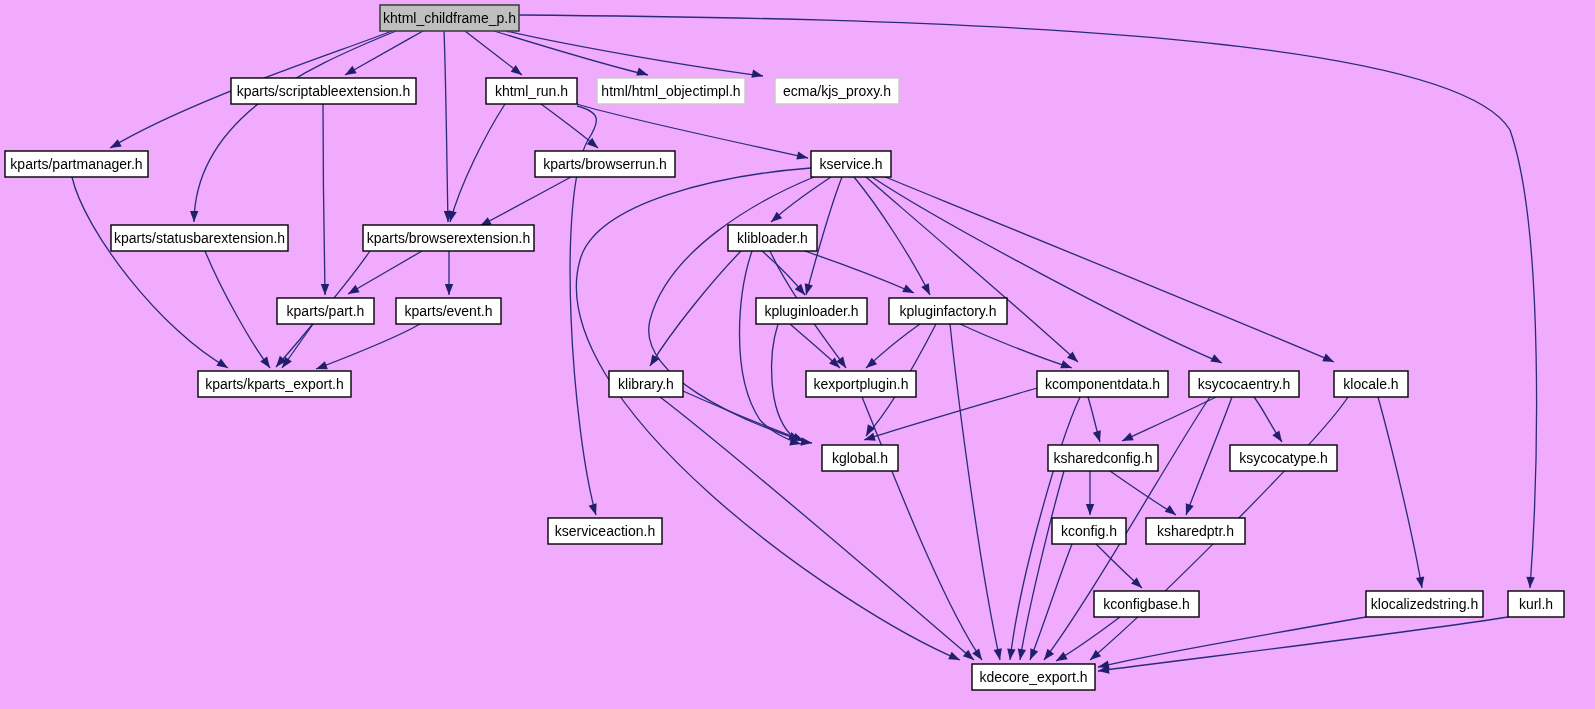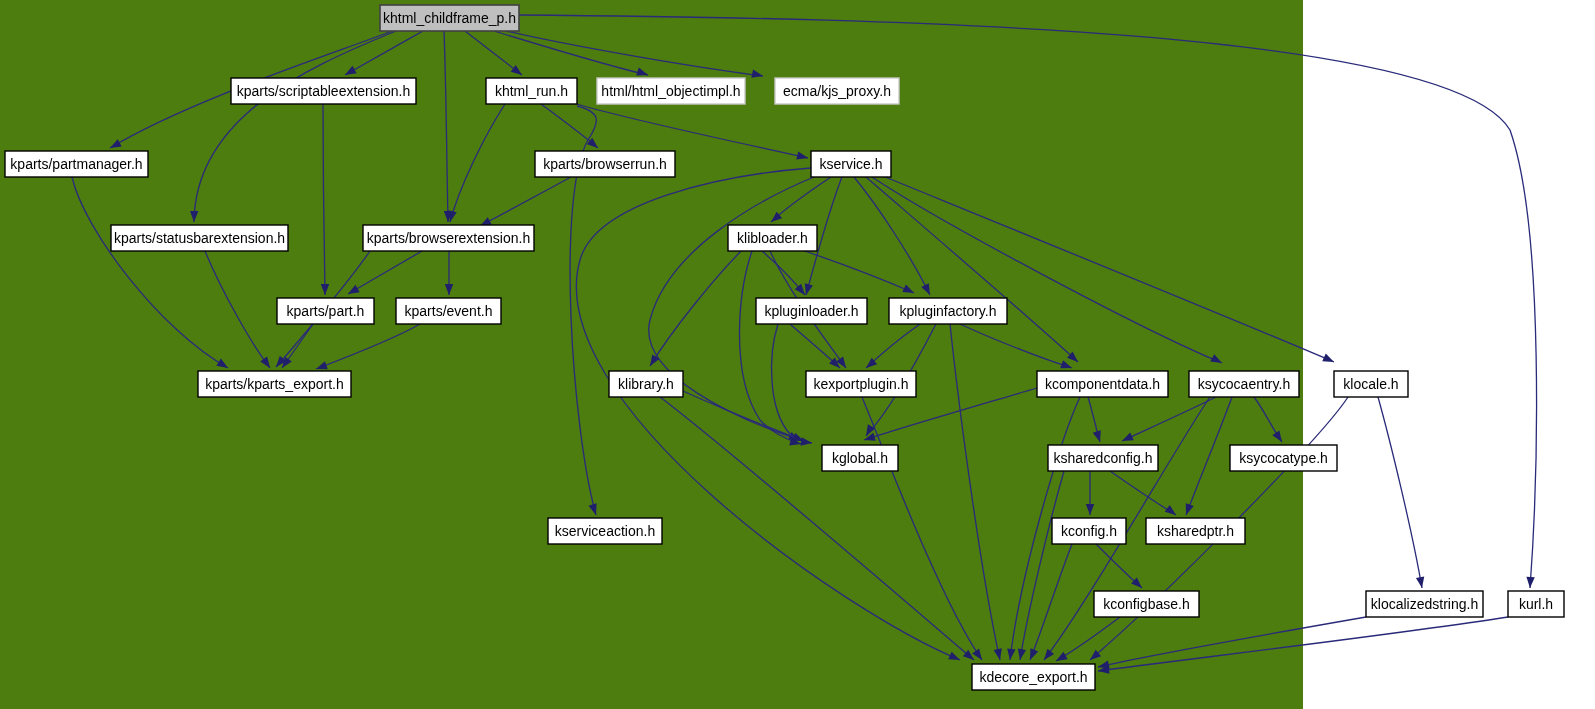--- a/index.html
+++ b/index.html
@@ -2,23 +2,23 @@
 <html><head>
 <meta charset="utf-8">
 <style>
   html, body {
     margin: 0;
     padding: 0;
     background: #ffffff;
   }
   #graph-root {
     position: relative;
-    width: 1303px;
+    width: 1595px;
     height: 709px;
-    background: #4d7c0f;
+    background: #f0abfc;
     font-family: "Liberation Sans", sans-serif;
   }
   svg#graph-svg {
     position: absolute;
     left: 0;
     top: 0;
     width: 1595px;
     height: 709px;
     display: block;
   }

